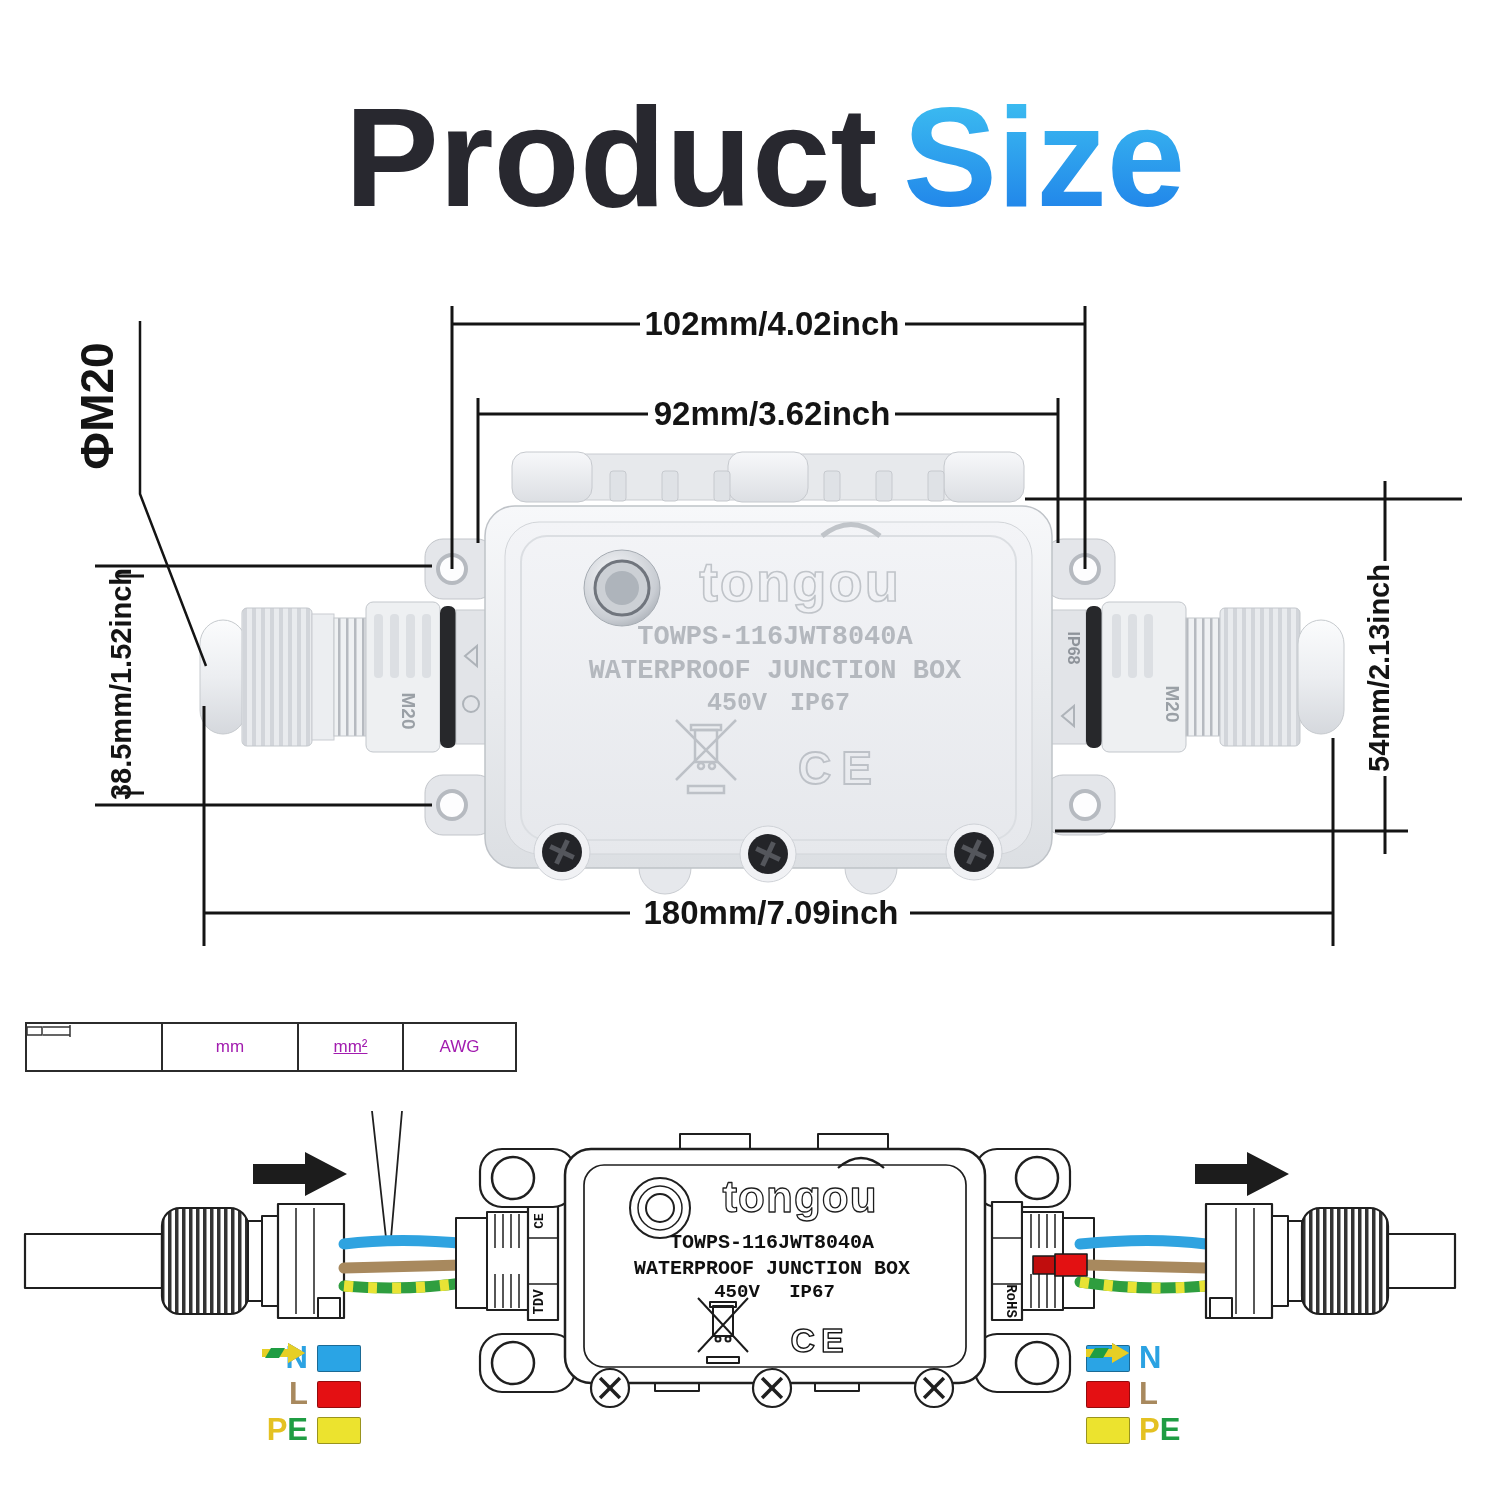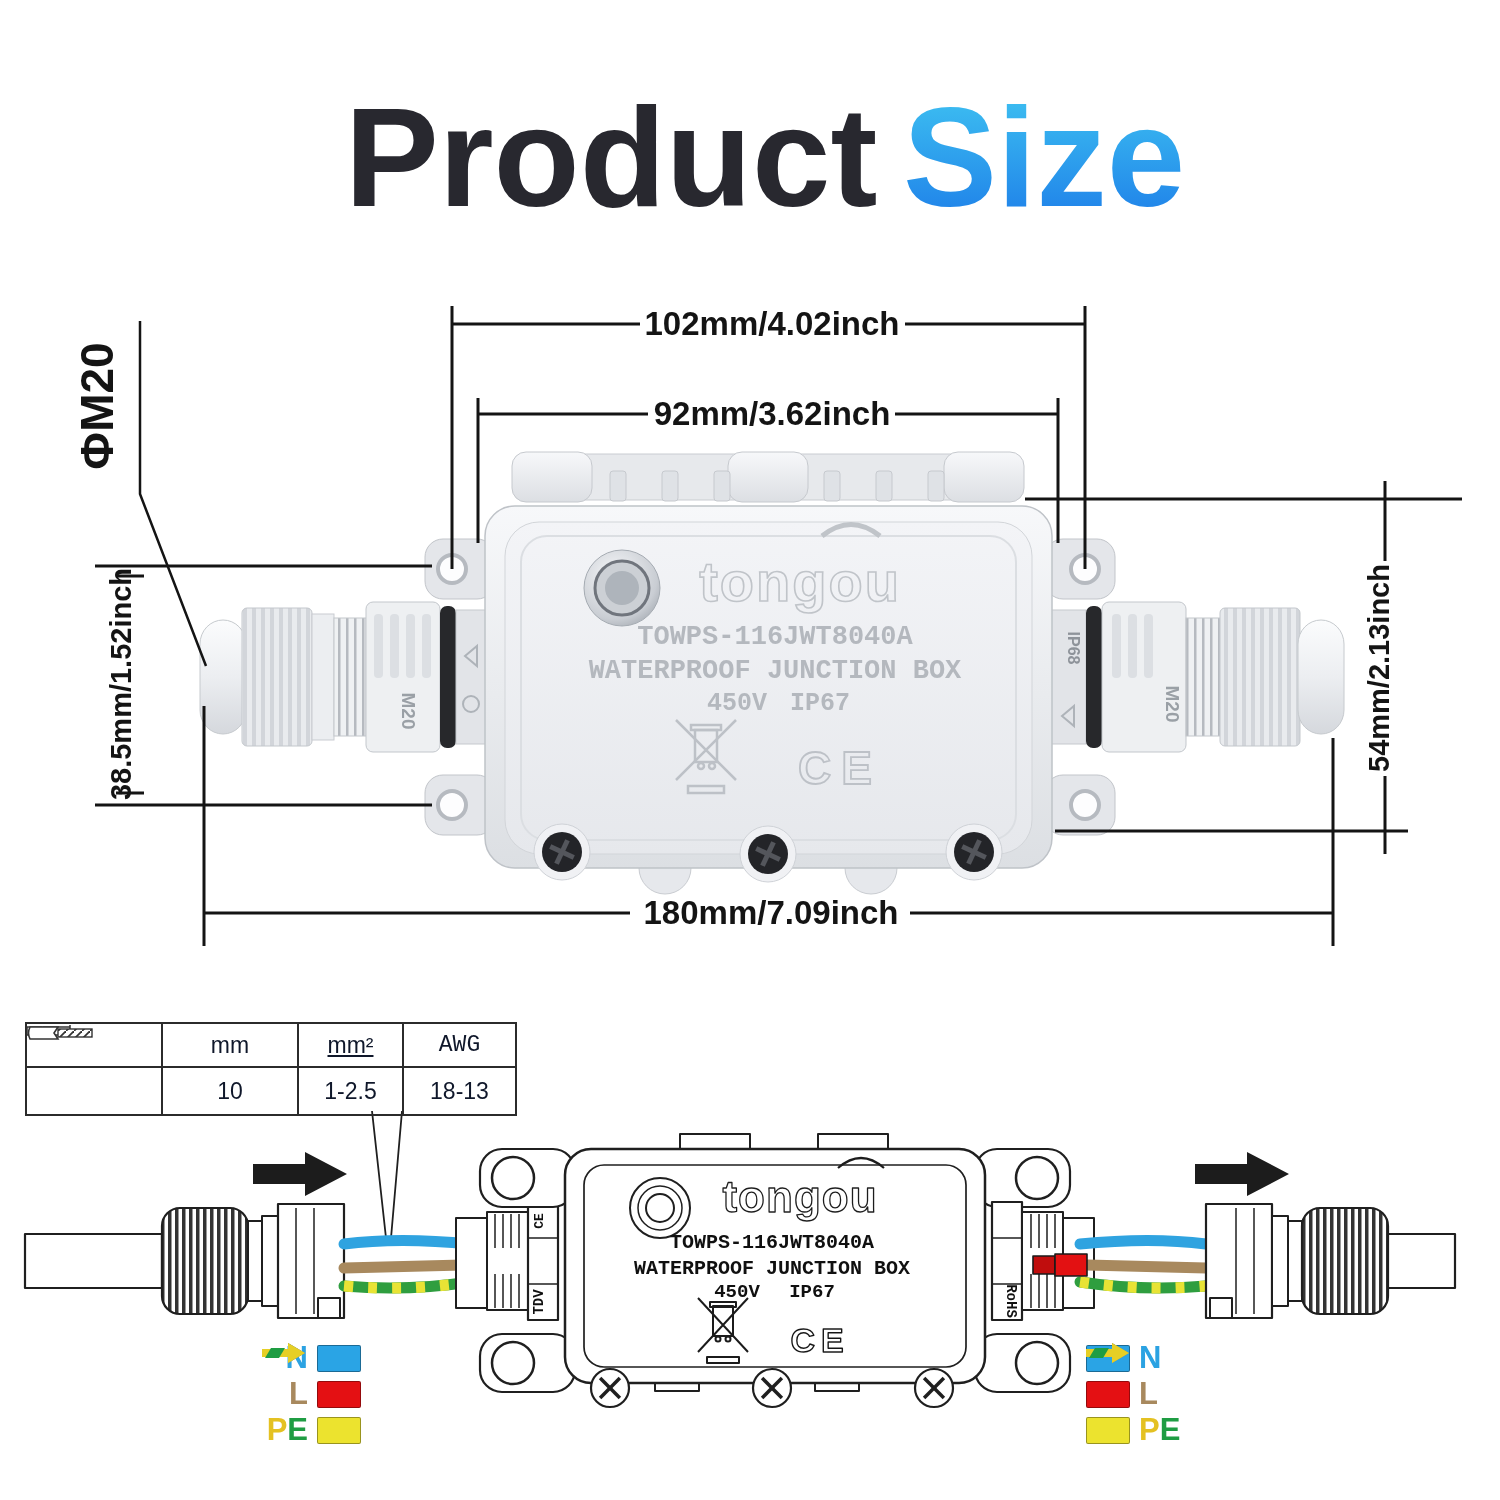--- a/index.html
+++ b/index.html
@@ -6,25 +6,25 @@
   .page{position:relative;width:1500px;height:1500px;background:#fff;overflow:hidden;
         font-family:"Liberation Sans",sans-serif;margin-top:16px;}
   svg{position:absolute;left:0;top:0;}
   svg text{font-family:"Liberation Sans",sans-serif;}
   .dimlabel{font-weight:bold;font-size:33px;fill:#141414;}
   .dimlabel-sm{font-weight:bold;font-size:29px;fill:#141414;}
   .engrave{fill:#b4b8be;font-family:"Liberation Mono",monospace;font-weight:bold;}
   .lineart-txt{fill:#101010;font-family:"Liberation Mono",monospace;font-weight:bold;}
   
   .spec-table{position:absolute;left:25px;top:1006px;border-collapse:collapse;
-              font-size:23px;color:#0f172a;}
+              font-size:17px;color:#a21caf;}
   .spec-table td{border:2px solid #2b2b2b;text-align:center;vertical-align:middle;padding:0;}
   .spec-table tr:first-child td{height:42px;}
   .spec-table tr:last-child td{height:46px;}
-  .c1{width:134px;} .c2{width:134px;} .c3{width:103px;text-decoration:underline;} .c4{width:111px;font-family:Liberation Mono, monospace;}
+  .c1{width:134px;} .c2{width:134px;} .c3{width:103px;text-decoration:underline;} .c4{width:111px;}
   .hdr-mm{display:inline-flex;align-items:center;gap:4px;justify-content:center;}
   
   .legend{position:absolute;display:flex;flex-direction:column;}
   .legend-row{display:flex;align-items:center;height:36px;gap:9px;}
   .legend-label{font-weight:bold;font-size:31px;line-height:36px;}
   .lab-n{color:#2ba2e2;} .lab-l{color:#a8895e;} .lab-p{color:#e4c122;} .lab-e{color:#1f9d43;}
   .swatch{display:inline-block;width:44px;height:27px;border:1px solid rgba(0,0,0,0.35);
           border-radius:2px;box-sizing:border-box;}
   .sw-blue{background:#2aa4e5;} .sw-red{background:#e41013;} .sw-yellow{background:#ece32e;}
   .lg-left{left:262px;top:1324px;}
@@ -385,37 +385,20 @@
         <svg width="50" height="16">
           <rect x="1" y="4" width="15" height="8" fill="#fff" stroke="#333" stroke-width="1.5"></rect>
           <path d="M17,4 H44 M17,12 H44 M44,2 V14" stroke="#333" stroke-width="1.5" fill="none"></path>
         </svg>
         <span>mm</span>
       </span>
     </td>
     <td class="c3">mm²</td>
     <td class="c4">AWG</td>
   </tr>
-  <tr>
-    <td>
-      <svg width="72" height="20">
-        <defs>
-          <pattern id="pH2" width="8" height="8" patternUnits="userSpaceOnUse">
-            <rect width="8" height="8" fill="#fff"></rect>
-                  <path d="M0,8 L8,0" stroke="#333" stroke-width="1.8"></path>
-          </pattern>
-        </defs>
-        <path d="M4,4 Q1,10 4,16 L32,16 L28,10 L32,4 Z" fill="#fff" stroke="#333" stroke-width="1.6"></path>
-        <rect x="32" y="6" width="34" height="8" fill="url(#pH2)" stroke="#333" stroke-width="1.4"></rect>
-      </svg>
-    </td>
-    <td>10</td>
-    <td>1-2.5</td>
-    <td>18-13</td>
-  </tr>
 </tbody>
     </table>
 
 <div class="legend lg-left">
   <div class="legend-row">
     <span class="legend-label lab-n">N</span>
     <svg width="44" height="26">
       <polygon points="0,9 26,9 26,3 43,13 26,23 26,17 0,17" fill="#2ba2e2"></polygon>
     </svg>
     <span class="swatch sw-blue"></span>

